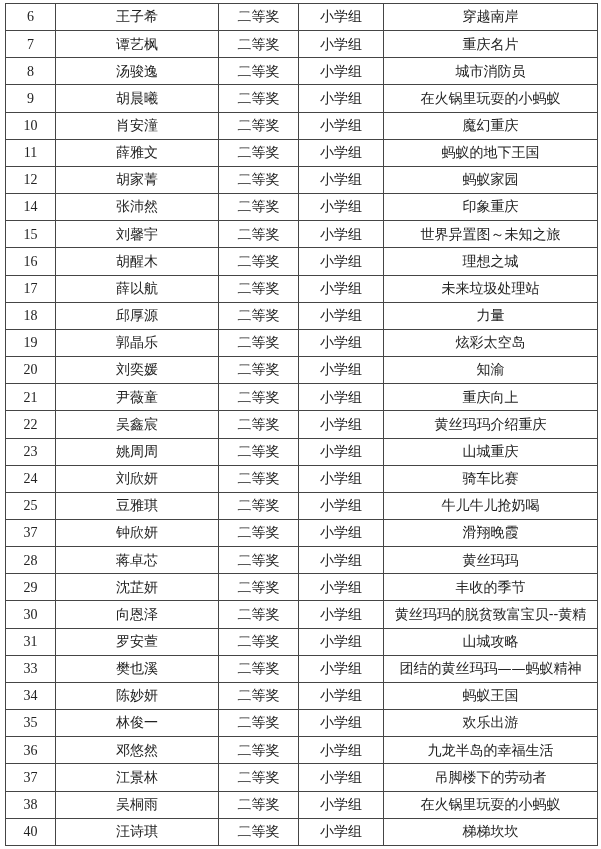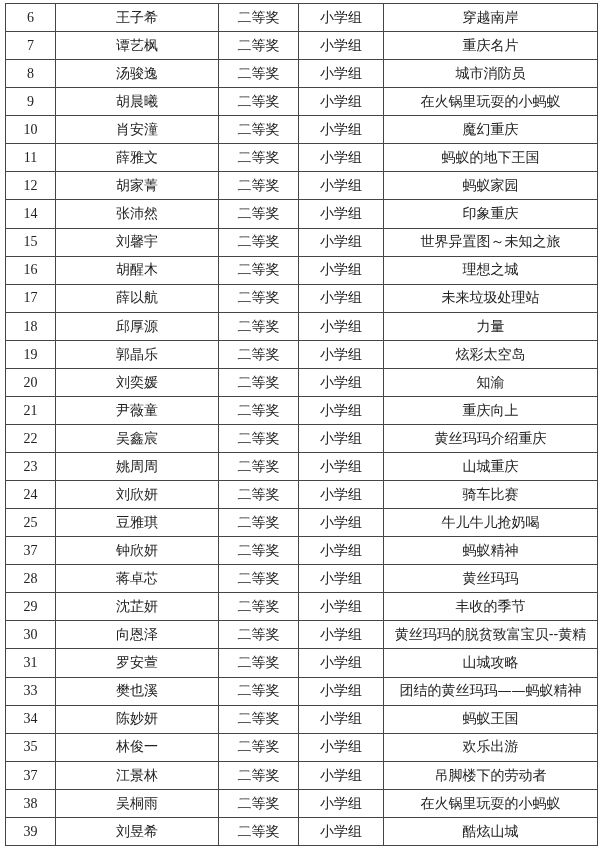--- a/index.html
+++ b/index.html
@@ -194,21 +194,21 @@
     <td class="col-name">豆雅琪</td>
     <td class="col-award">二等奖</td>
     <td class="col-group">小学组</td>
     <td class="col-title">牛儿牛儿抢奶喝</td>
   </tr>
         <tr>
     <td class="col-no">37</td>
     <td class="col-name">钟欣妍</td>
     <td class="col-award">二等奖</td>
     <td class="col-group">小学组</td>
-    <td class="col-title">蚂蚁精神</td>
+    <td class="col-title">滑翔晚霞</td>
   </tr>
         <tr>
     <td class="col-no">28</td>
     <td class="col-name">蒋卓芯</td>
     <td class="col-award">二等奖</td>
     <td class="col-group">小学组</td>
     <td class="col-title">黄丝玛玛</td>
   </tr>
         <tr>
     <td class="col-no">29</td>
@@ -246,35 +246,42 @@
     <td class="col-title">蚂蚁王国</td>
   </tr>
         <tr>
     <td class="col-no">35</td>
     <td class="col-name">林俊一</td>
     <td class="col-award">二等奖</td>
     <td class="col-group">小学组</td>
     <td class="col-title">欢乐出游</td>
   </tr>
         <tr>
+    <td class="col-no">36</td>
+    <td class="col-name">邓悠然</td>
+    <td class="col-award">二等奖</td>
+    <td class="col-group">小学组</td>
+    <td class="col-title">九龙半岛的幸福生活</td>
+  </tr>
+        <tr>
     <td class="col-no">37</td>
     <td class="col-name">江景林</td>
     <td class="col-award">二等奖</td>
     <td class="col-group">小学组</td>
     <td class="col-title">吊脚楼下的劳动者</td>
   </tr>
         <tr>
     <td class="col-no">38</td>
     <td class="col-name">吴桐雨</td>
     <td class="col-award">二等奖</td>
     <td class="col-group">小学组</td>
     <td class="col-title">在火锅里玩耍的小蚂蚁</td>
   </tr>
         <tr>
-    <td class="col-no">39</td>
-    <td class="col-name">刘昱希</td>
-    <td class="col-award">二等奖</td>
-    <td class="col-group">小学组</td>
-    <td class="col-title">酷炫山城</td>
+    <td class="col-no">40</td>
+    <td class="col-name">汪诗琪</td>
+    <td class="col-award">二等奖</td>
+    <td class="col-group">小学组</td>
+    <td class="col-title">梯梯坎坎</td>
   </tr>
       </tbody>
   </table>
 </div>
 
 </body></html>

